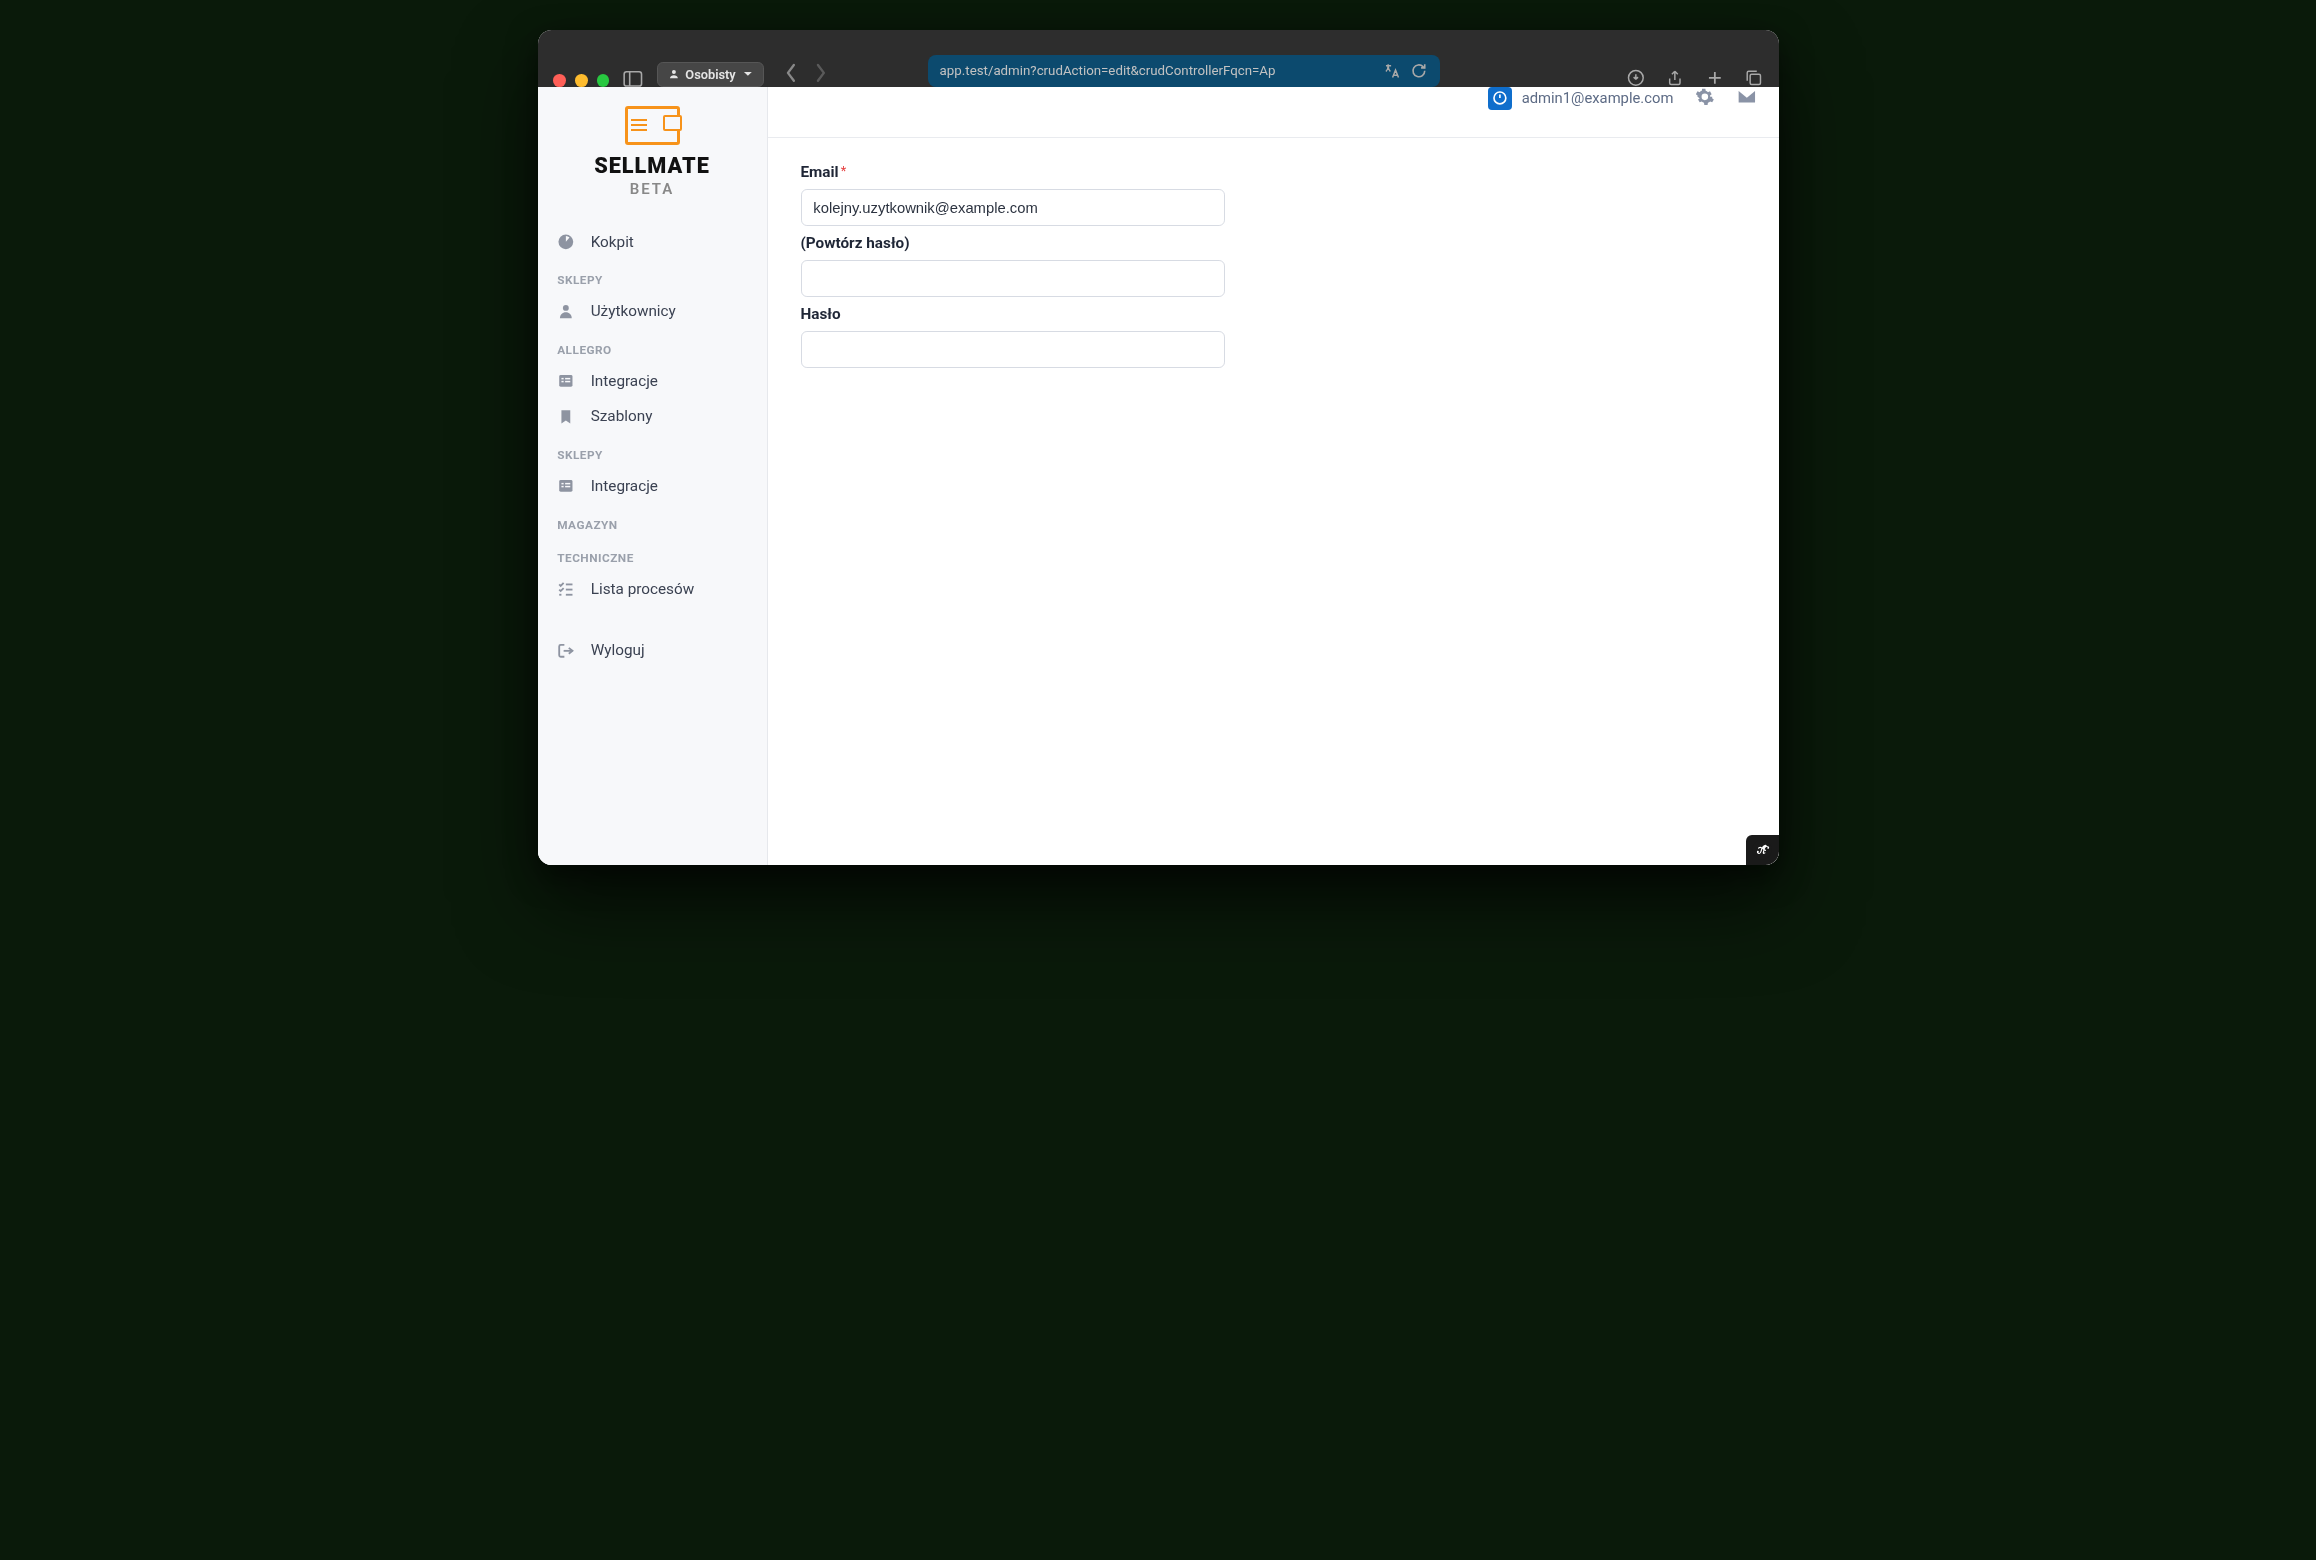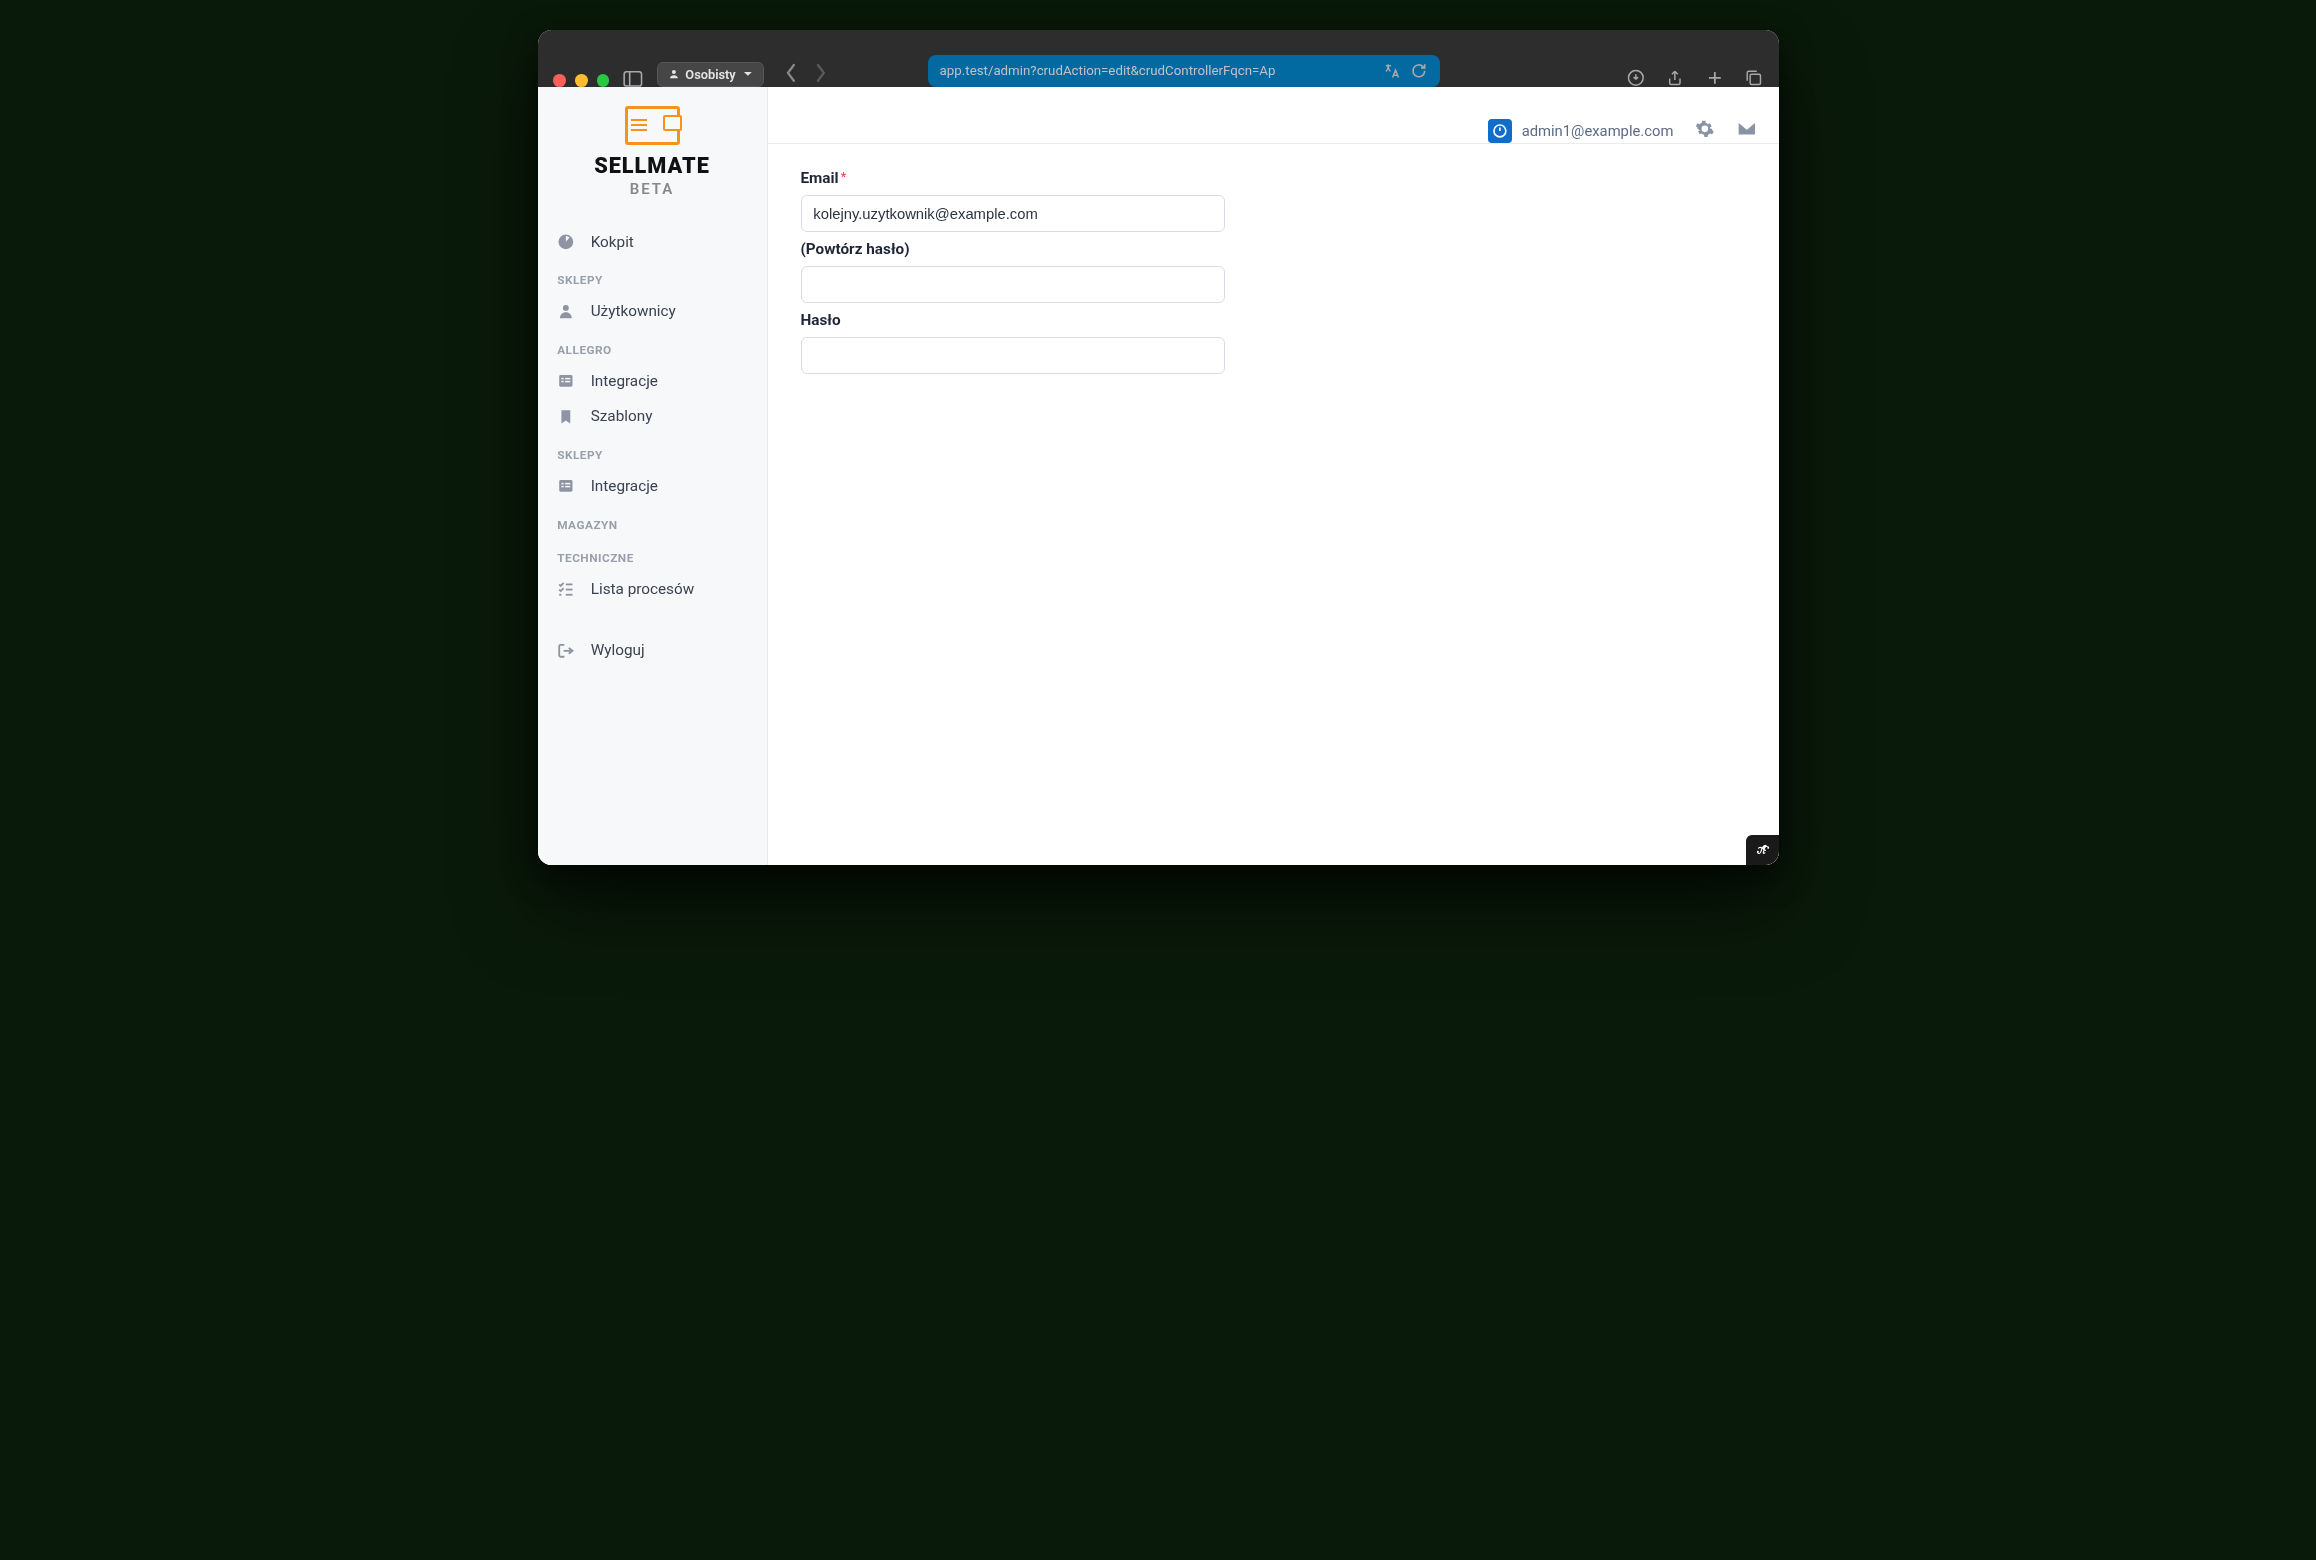--- a/index.html
+++ b/index.html
@@ -42,21 +42,21 @@
     padding: 3.9px 9.9px; border-radius: 5.9px;
     font-size: 12.8px; font-weight: 600;
     border: 1px solid #565656;
   }
   .profile-pill svg { width: 11.8px; height: 11.8px; }
   .nav-arrows { display: flex; gap: 15.8px; margin-left: 5.9px; }
   .nav-arrow { color: #888; }
   .nav-arrow svg { width: 13.8px; height: 19.7px; }
   .url-bar {
     flex: 1; max-width: 512px; margin: 0 auto;
-    background: #0369a1; border-radius: 7.9px;
+    background: #0c4a6e; border-radius: 7.9px;
     height: 31.5px; display: flex; align-items: center;
     padding: 0 11.8px; color: #c2c2c2; font-size: 13.3px;
     gap: 7.9px;
   }
   .url-text { flex: 1; white-space: nowrap; overflow: hidden; text-overflow: clip; }
   .url-bar .right-icons { display: flex; gap: 9.9px; align-items: center; }
   .chrome-right { display: flex; gap: 21.7px; align-items: center; margin-left: auto; }
 
   
   .app { display: flex; height: 778px; background: #fff; }
@@ -93,22 +93,22 @@
     display: flex; align-items: center; gap: 13.8px;
     padding: 8.9px 19.7px; color: #3b4252; font-size: 15.3px;
     cursor: pointer;
   }
   .nav-item .nicon { width: 19.7px; color: #8e94a1; display:flex; }
   .nav-item .nicon svg { width: 17.7px; height: 17.7px; }
 
   
   .main { flex: 1; display: flex; flex-direction: column; position: relative; }
   .topbar {
-    height: 57px; border-bottom: 1px solid #e9ebef;
-    display: flex; align-items: flex-end; justify-content: flex-end;
+    height: 51px; border-bottom: 1px solid #e9ebef;
+    display: flex; align-items: flex-start; justify-content: flex-end;
     padding: 0 21.7px; gap: 22px;
   }
   .user-chip { display: flex; align-items: center; gap: 9.9px; color: #5d6b85; font-size: 14.8px;}
   .avatar-badge {
     width: 23.6px; height: 23.6px; border-radius: 3.9px; background: #0f6ecc;
     display: flex; align-items: center; justify-content: center;
   }
   .avatar-badge svg { width: 15.8px; height: 15.8px; color: #fff; }
   .topbar-icon { color: #8a93a6; cursor: pointer; }
   .topbar-icon svg { width: 19.7px; height: 19.7px; }

